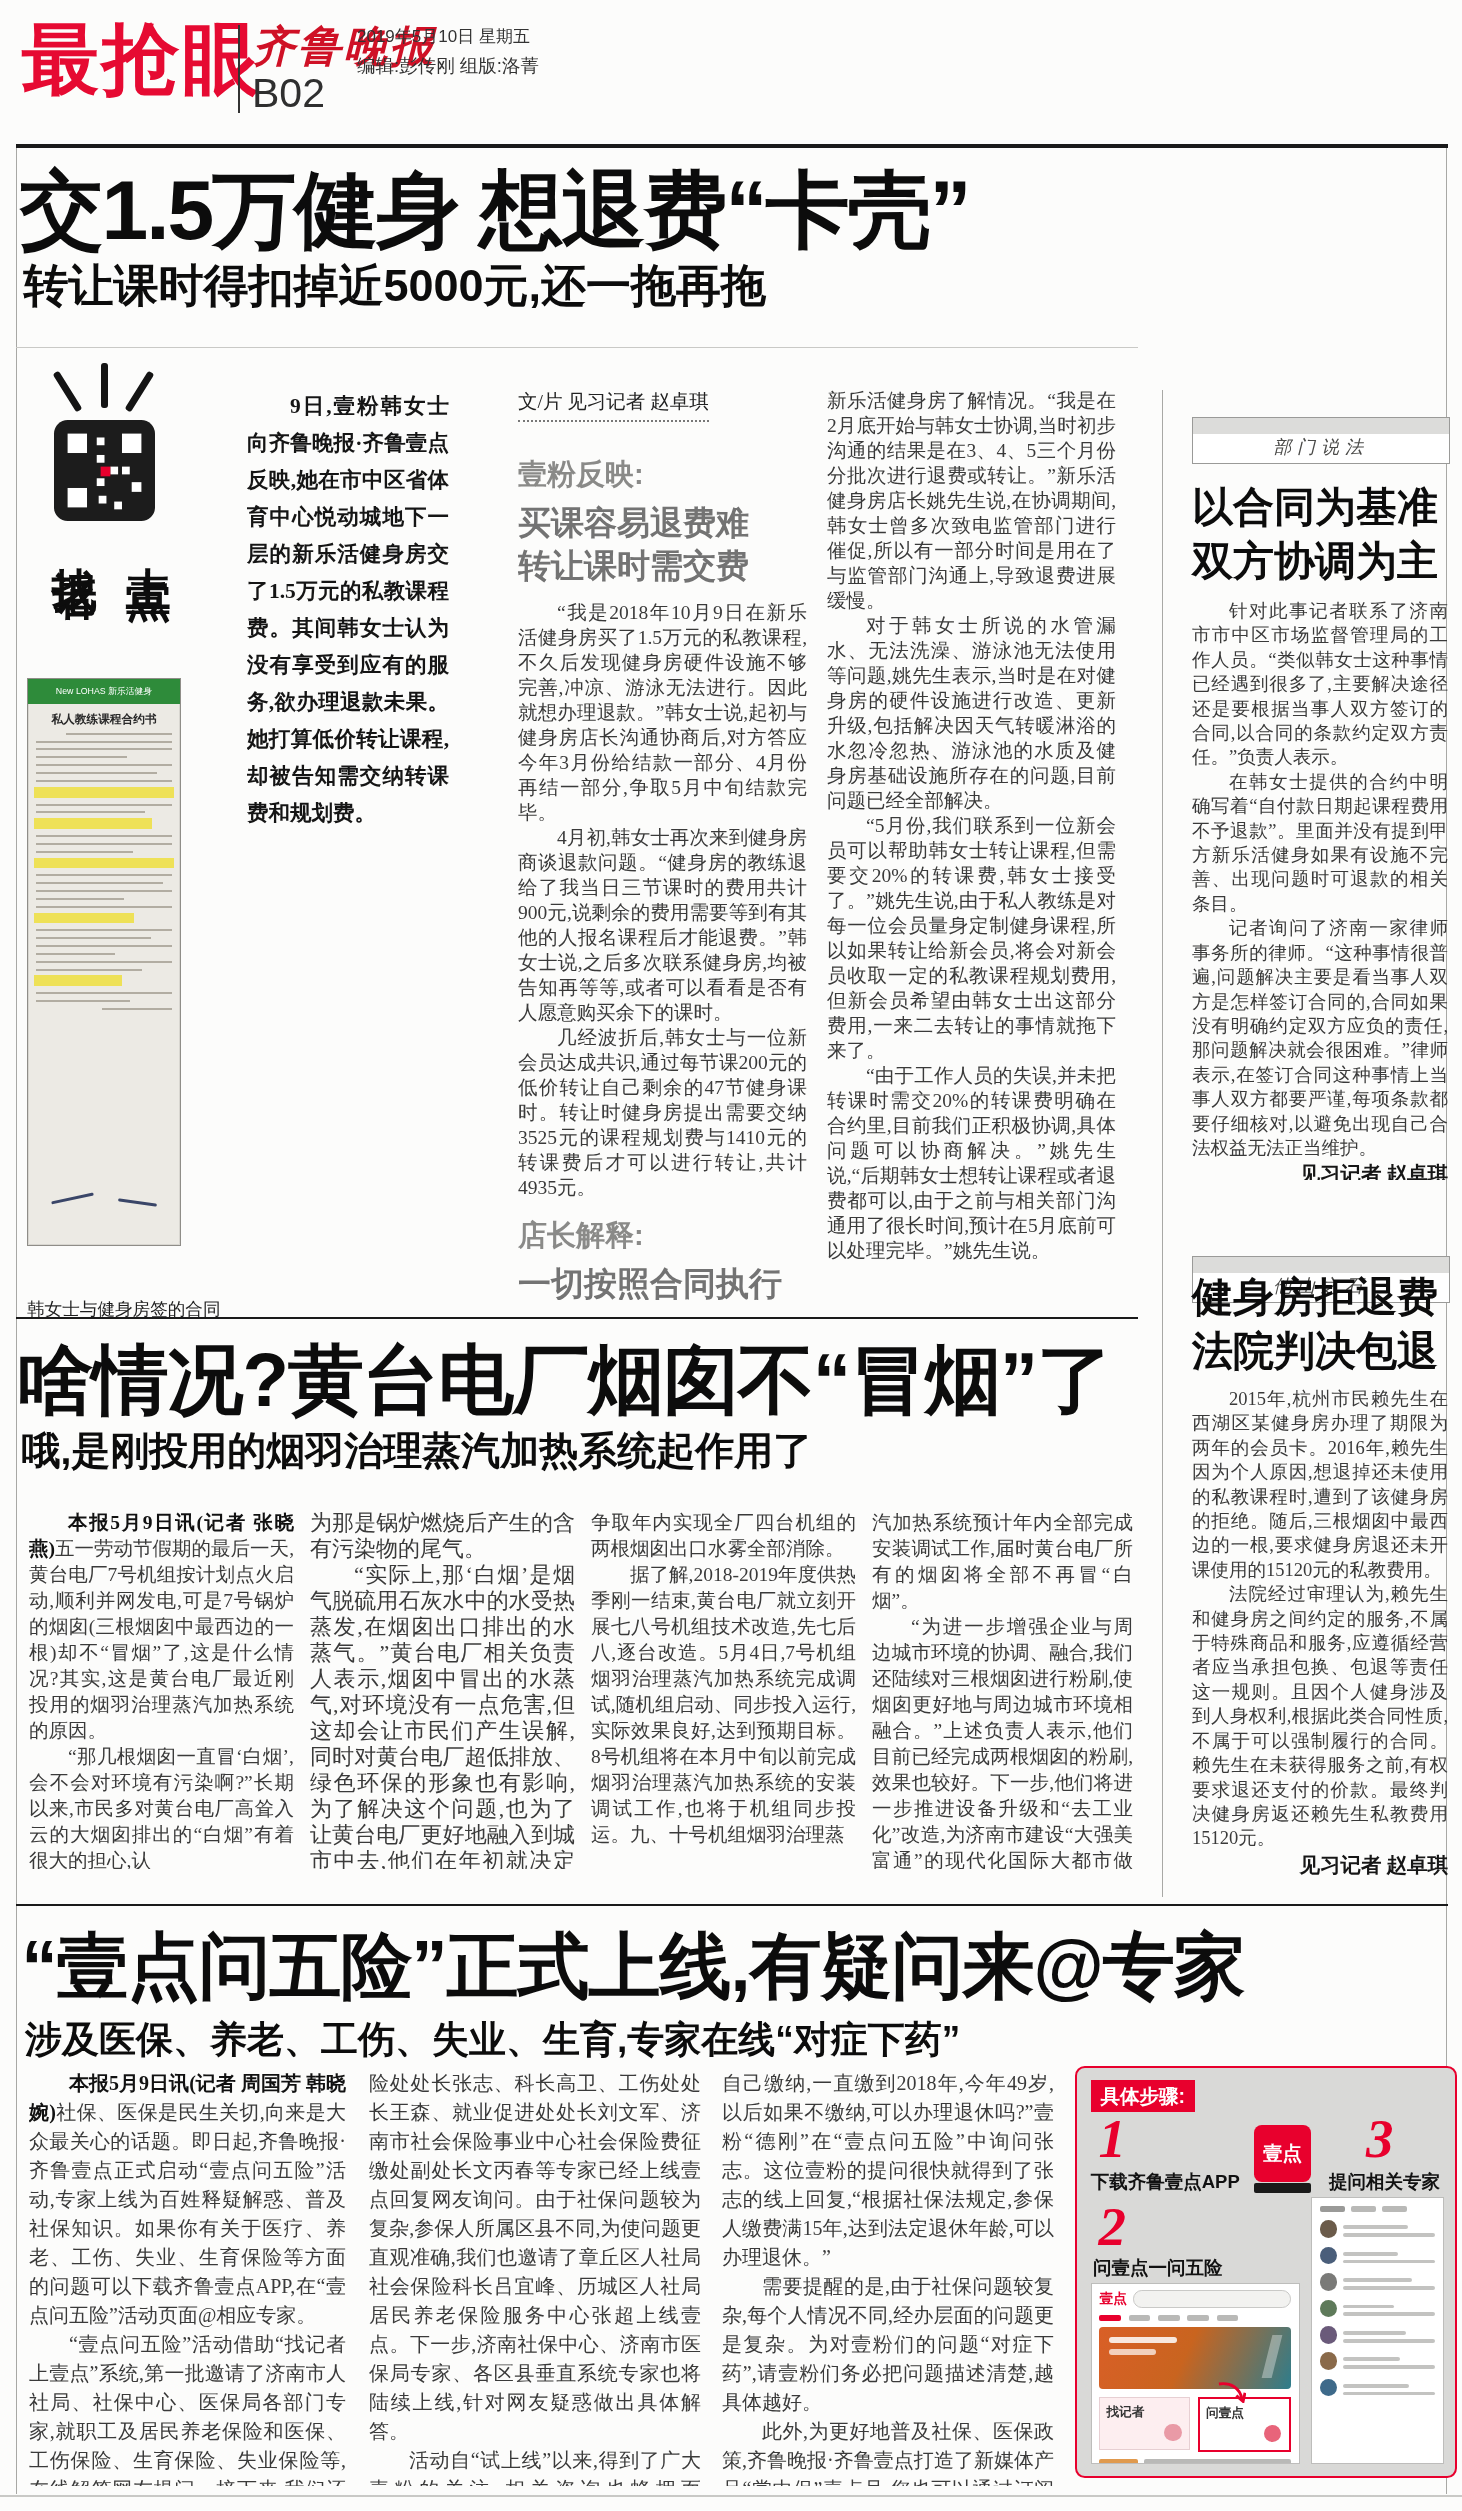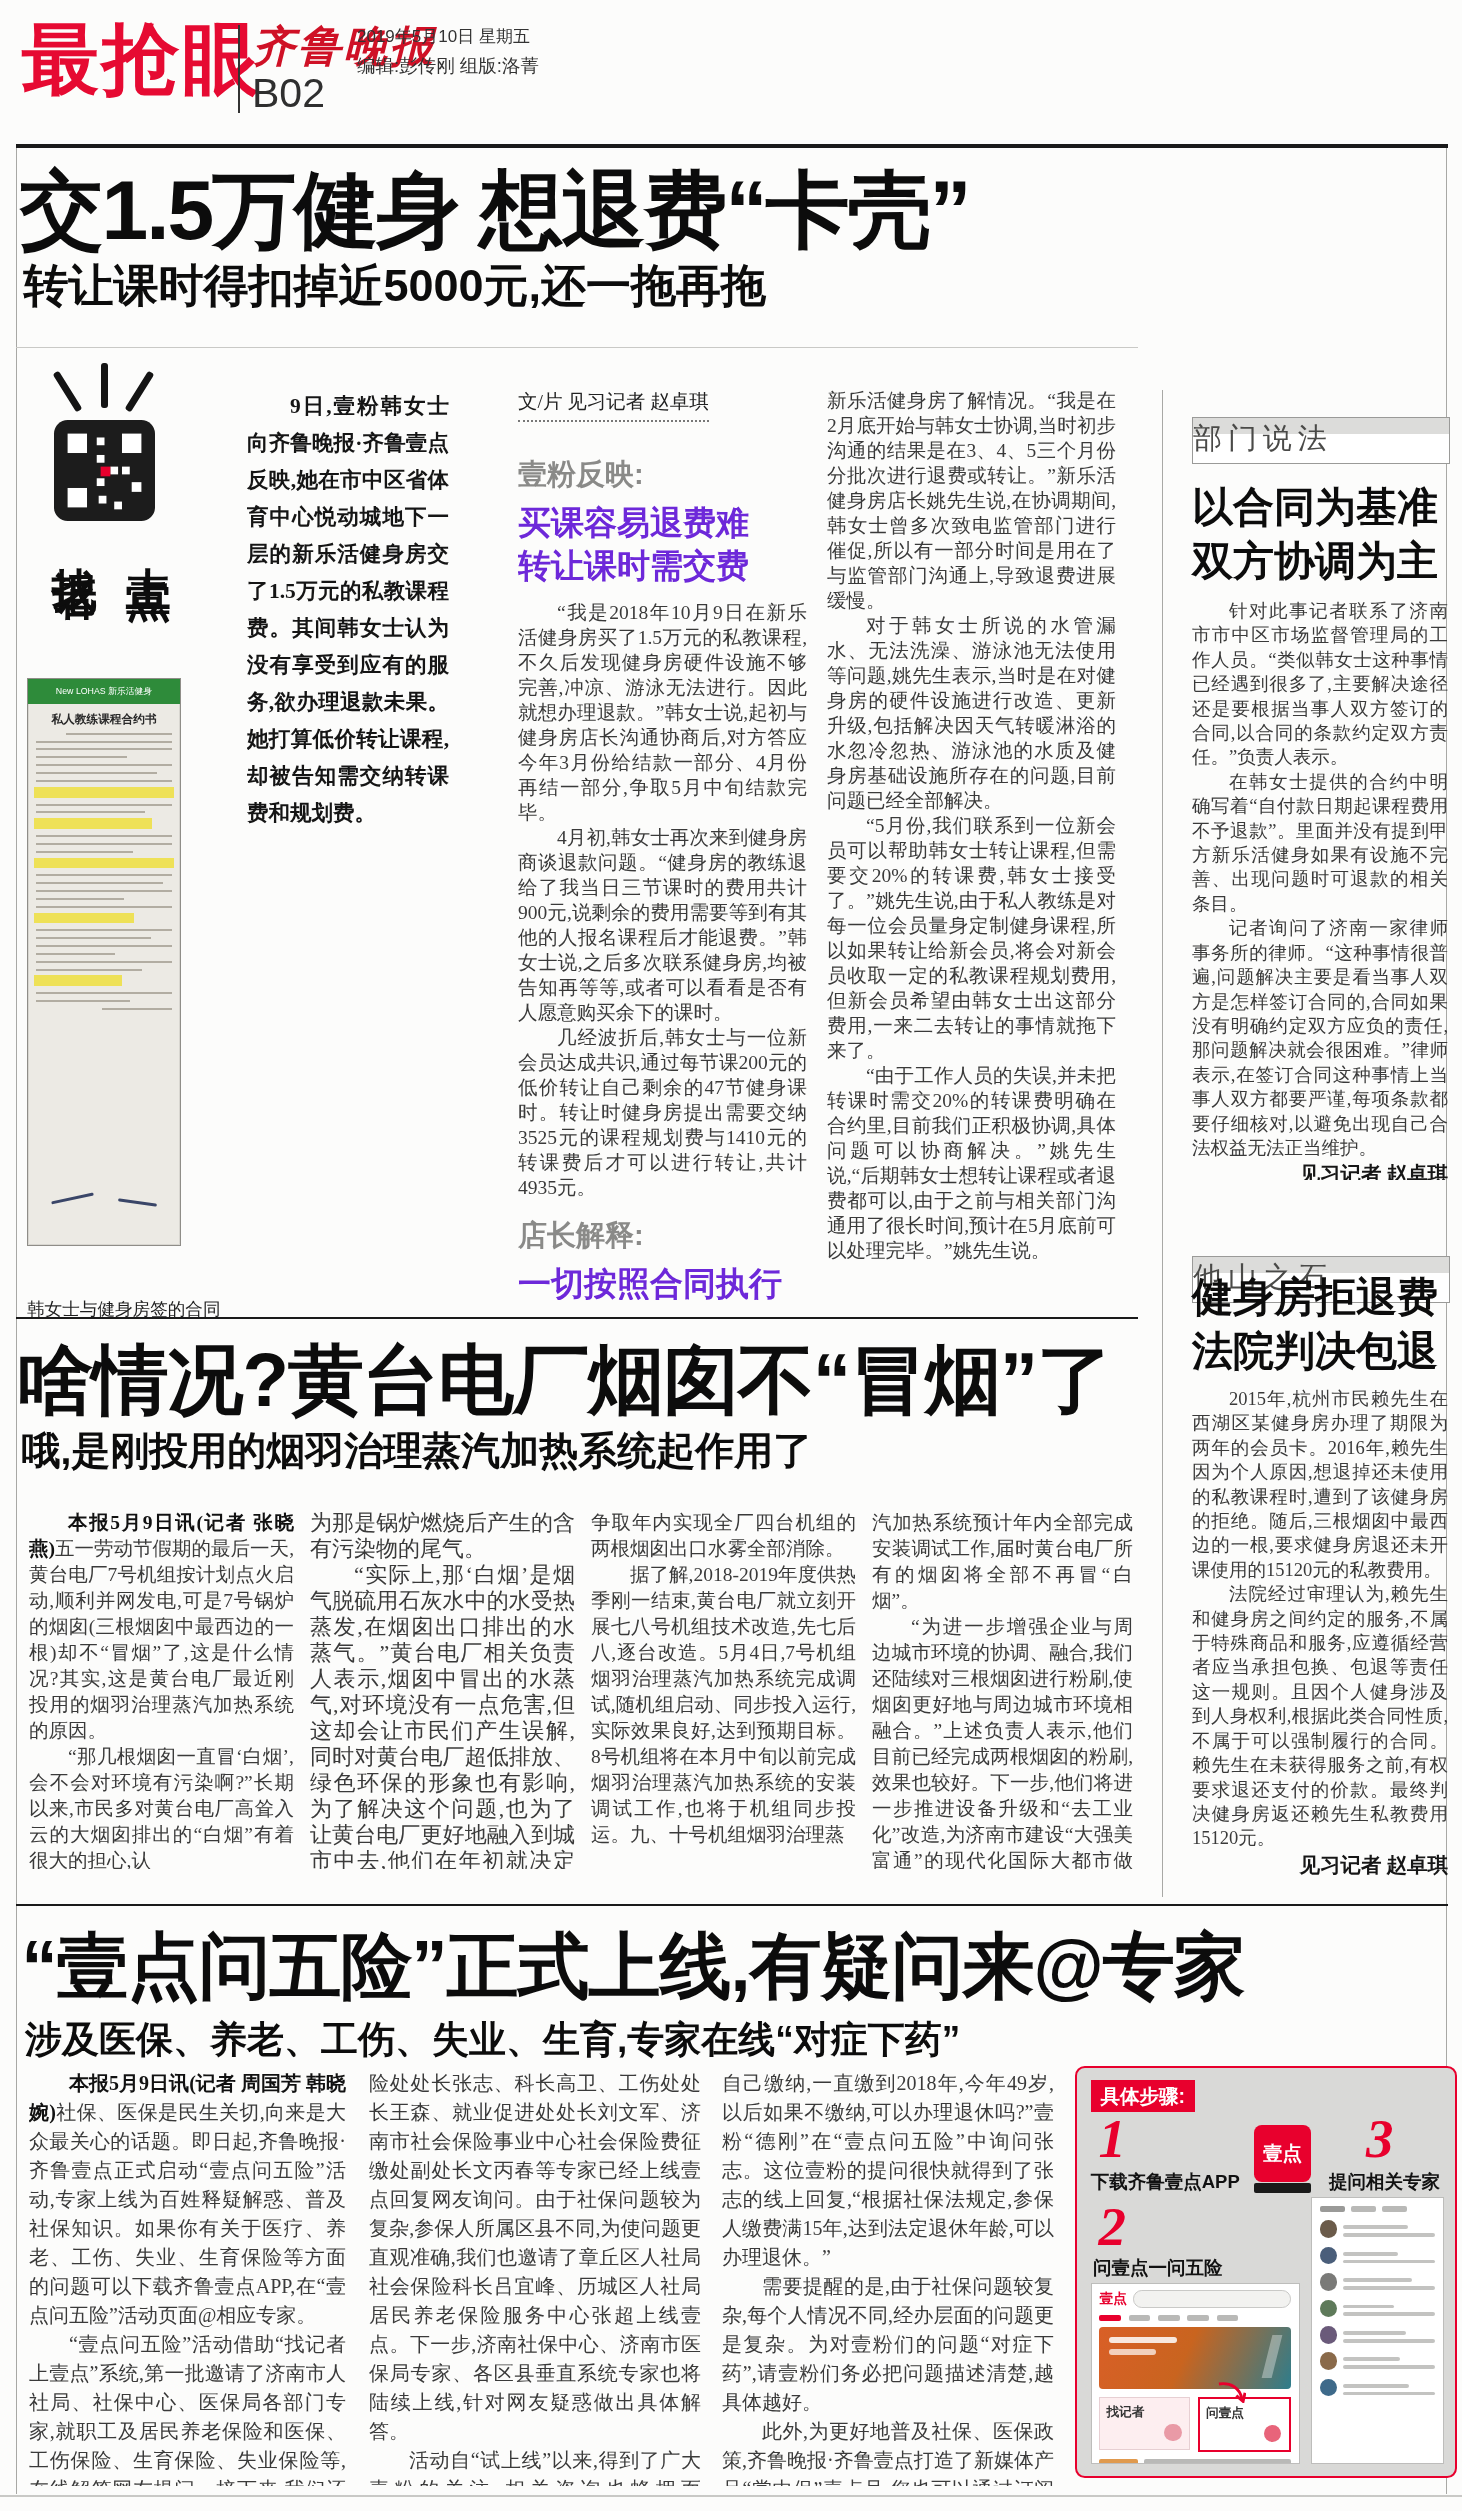--- a/index.html
+++ b/index.html
@@ -7,27 +7,27 @@
        font-family:"Liberation Serif","DejaVu Serif",serif;color:#2b2b2b;}
   .abs{position:absolute;}
   .hd{font-family:"Liberation Sans","DejaVu Sans",sans-serif;font-weight:900;color:#0c0c0c;}
   .rule{background:#1a1a1a;}
   .grayline{background:#c9c9c6;}
   .vline{background:#a8a8a5;width:1px;}
   .just{text-align:justify;text-justify:inter-character;overflow:hidden;}
   p{margin:0;}
   p.ind{text-indent:2em;}
   .seclabel{font-family:"Liberation Sans","DejaVu Sans",sans-serif;font-weight:700;color:#8a8a88;}
-  .sectitle{font-family:"Liberation Sans","DejaVu Sans",sans-serif;font-weight:900;color:#6d28d9;}
+  .sectitle{font-family:"Liberation Sans","DejaVu Sans",sans-serif;font-weight:900;color:#737373;}
   .byline-end{text-align:right;font-weight:700;}
   
   .tagbox{border:1px solid #9a9a98;background:#fff;position:relative;}
   .tagbox .band{position:absolute;top:0;left:0;right:0;height:15.6px;background:#dcdcda;}
-  .tagbox .lbl{position:absolute;left:0;right:0;bottom:3.9px;
-               font-family:"Liberation Sans","DejaVu Sans",sans-serif;color:#4a4a48;font-size:29px;letter-spacing:5.9px;}
+  .tagbox .lbl{position:absolute;left:0;right:0;bottom:3.9px;text-align:center;
+               font-family:"Liberation Sans","DejaVu Sans",sans-serif;color:#4a4a48;font-size:18px;letter-spacing:5.9px;font-style:italic;}
   
   .ray{position:absolute;width:6.8px;height:45px;background:#141414;border-radius:2.9px;}
   .qrcard{position:absolute;background:#1c1c1c;border-radius:13.7px;}
   .vtext{writing-mode:vertical-rl;font-family:"Liberation Sans","DejaVu Sans",sans-serif;
          font-weight:900;font-size:45px;color:#0d0d0d;letter-spacing:3.9px;}
   
   .photo{background:#eceae4;border:1px solid #8f8d88;box-shadow:0 0 0 1px #d8d6d0 inset;overflow:hidden;}
   .fl{height:2px;background:#b2ada2;margin:5.9px 7.8px 0 7.8px;}
   .hl{height:10.7px;background:#efdf3e;margin:4.9px 5.9px 0 5.9px;opacity:.85;}
   .sig{position:absolute;height:2.9px;background:#3a4668;border-radius:2px;}

